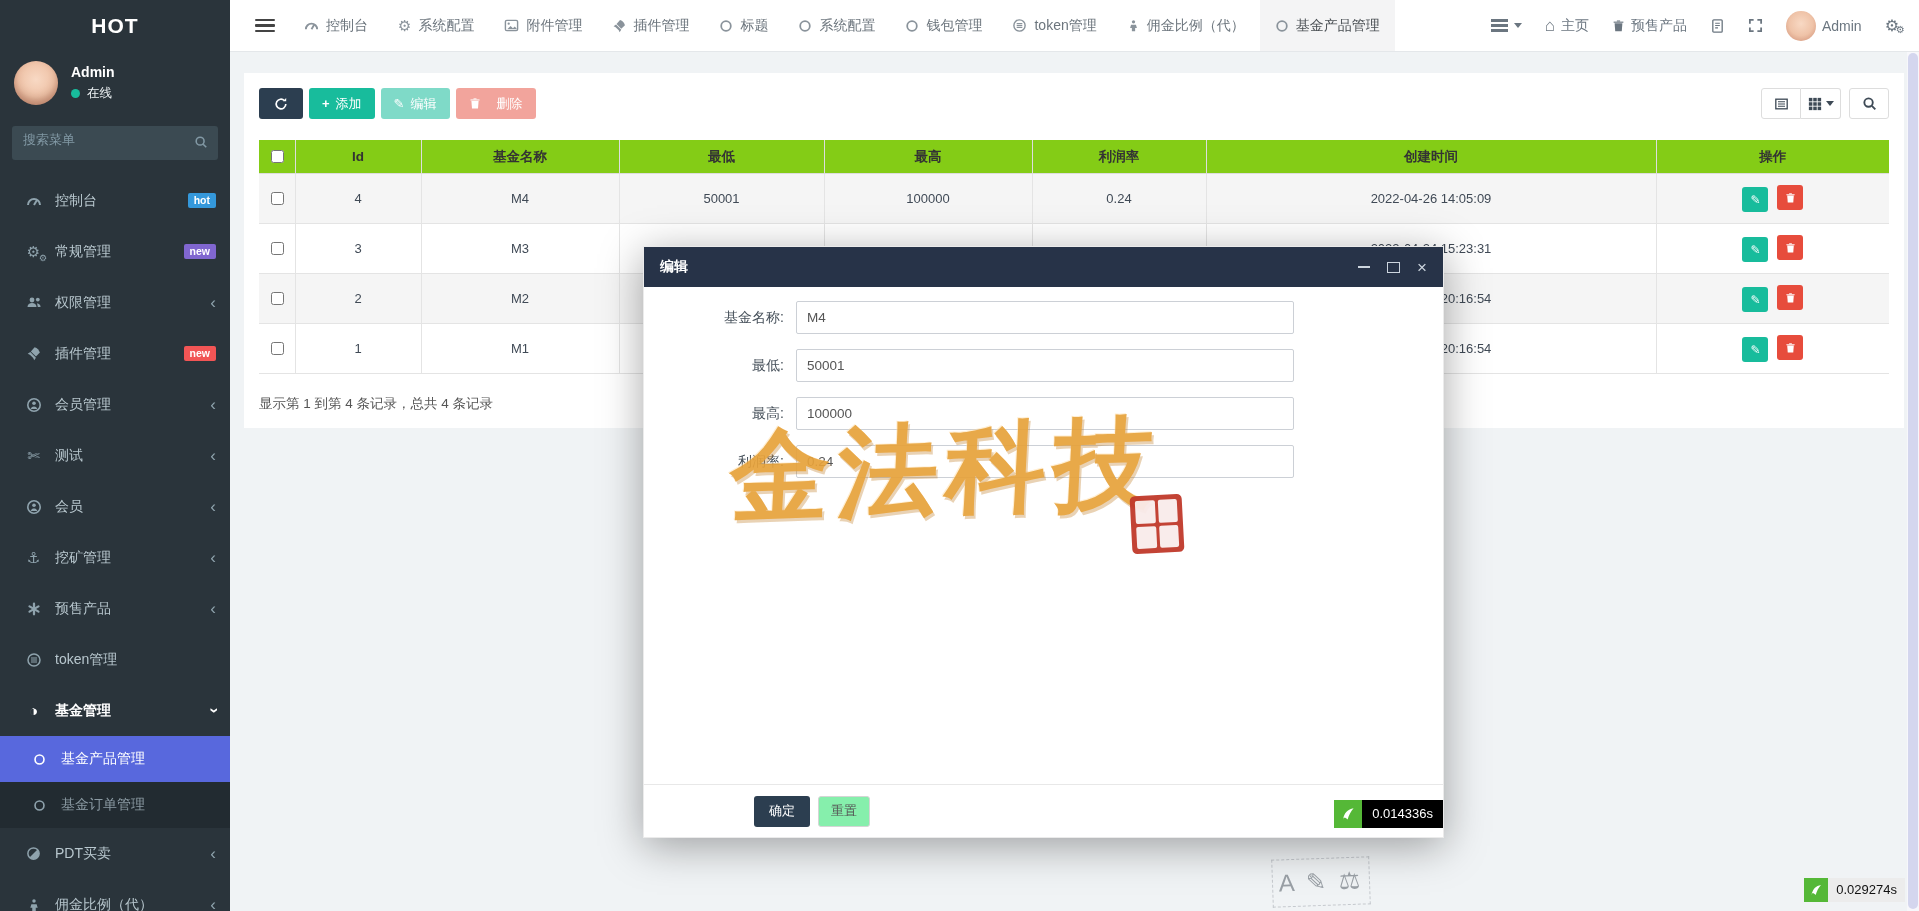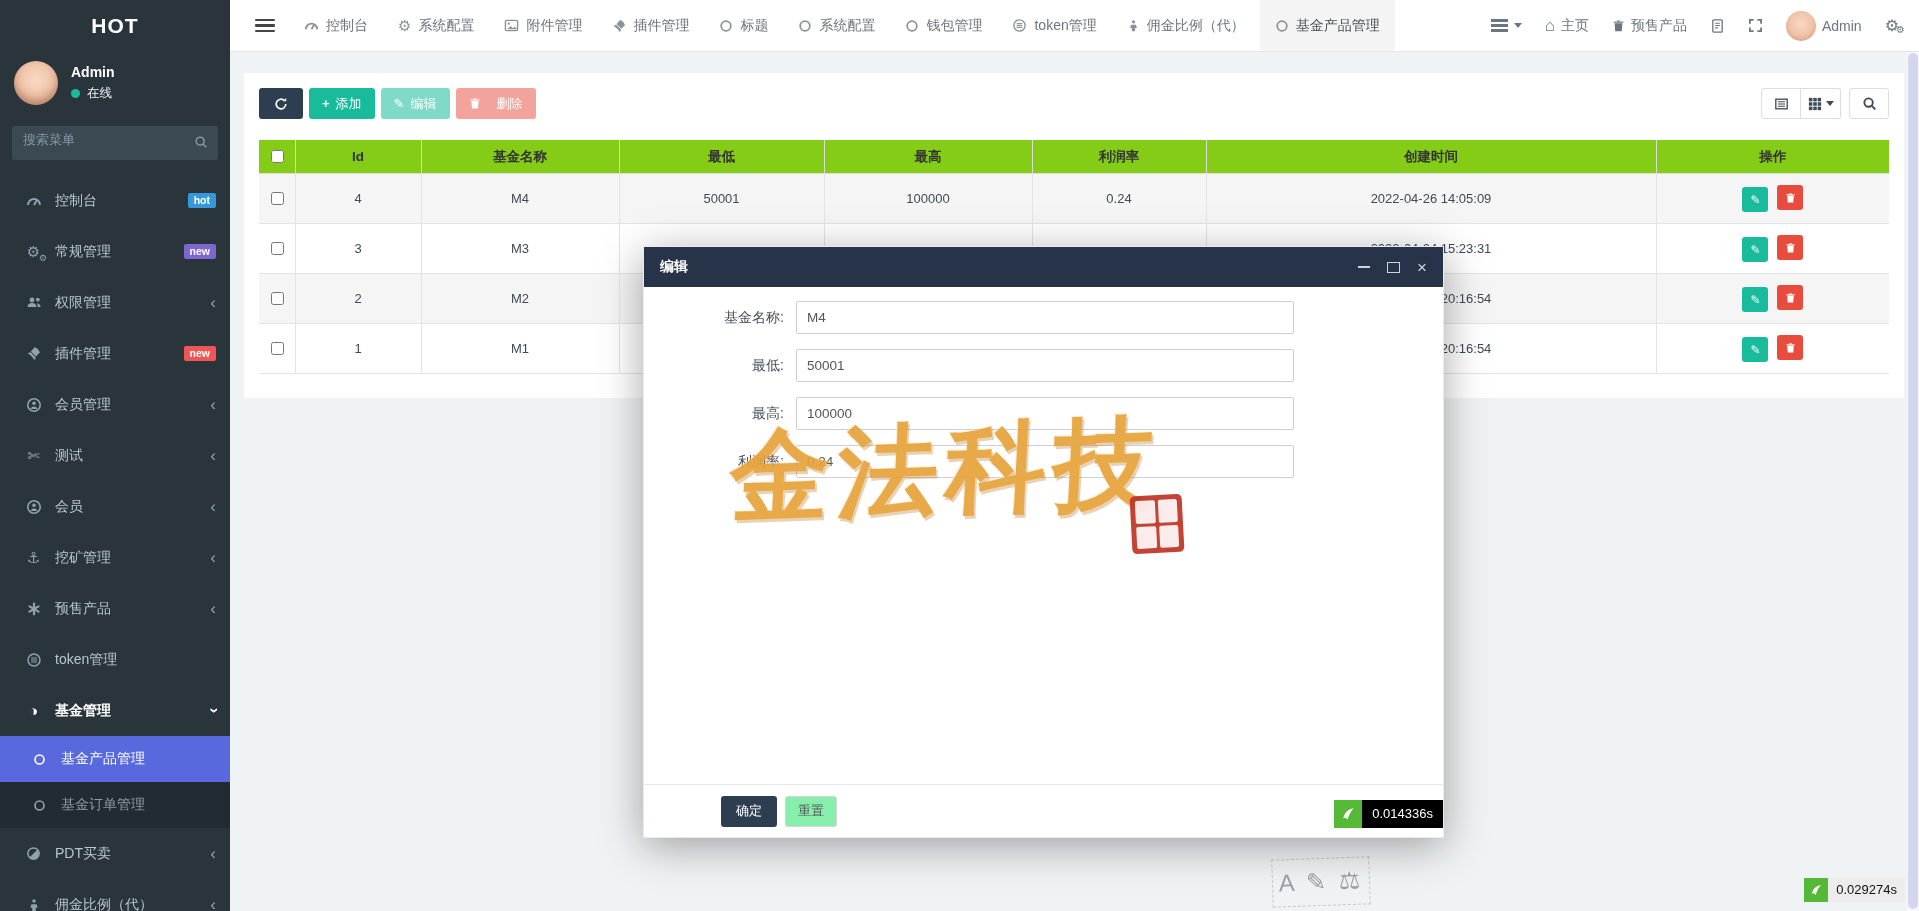--- a/index.html
+++ b/index.html
@@ -109,21 +109,21 @@
              color:#e7a23a;opacity:.92;letter-spacing:8px;transform:rotate(-2deg) skewX(-5deg);
              text-shadow:2px 3px 0 rgba(186,116,24,.35), -1px -1px 0 rgba(255,220,160,.5);}
   .seal{position:absolute;left:487px;top:208px;width:52px;height:58px;background:#c0392b;border-radius:5px;
         z-index:6;pointer-events:none;transform:rotate(-3deg);display:grid;grid-template-columns:1fr 1fr;
         gap:3px;padding:5px;box-sizing:border-box;opacity:.95;}
   .seal i{background:rgba(255,255,255,.9);border-radius:2px;}
   .mtimer{position:absolute;right:0;top:513px;display:flex;align-items:center;z-index:7;}
   .thinkico{width:28px;height:28px;background:#55b837;display:flex;align-items:center;justify-content:center;}
   .mtimer .tlabel{background:#000;color:#fff;height:28px;line-height:28px;padding:0 10px;font-size:13px;}
   .mfoot{position:absolute;left:0;right:0;bottom:0;height:52px;border-top:1px solid #e8e8e8;
-         display:flex;align-items:center;padding-left:77px;gap:8px;background:#fff;}
+         display:flex;align-items:center;padding-left:110px;gap:8px;background:#fff;}
   .btn-ok{background:#2c3e50;color:#fff;border:none;border-radius:3px;height:31px;padding:0 15px;font-size:13px;cursor:pointer;font-family:inherit;}
   .btn-reset{background:#86efac;color:#555;border:1px solid #d5d5d5;border-radius:3px;height:31px;padding:0 12px;font-size:13px;cursor:pointer;font-family:inherit;}
 
   
   .sketch{position:absolute;left:1272px;top:858px;width:96px;height:46px;border:1px dashed #c5c9ce;
           color:#9aa0a6;font-size:24px;display:flex;align-items:center;justify-content:center;
           transform:rotate(-2deg);letter-spacing:3px;}
   .ptimer{position:absolute;right:14px;top:878px;display:flex;align-items:center;}
   .ptimer .thinkico{width:24px;height:24px;}
   .ptimer .tlabel{background:#ececec;color:#111;height:24px;line-height:24px;padding:0 8px;font-size:13px;}
@@ -610,20 +610,21 @@
                     <path d="M3.2 4.5h9.6l-.8 10H4z"></path>
                     <rect x="2" y="2.6" width="12" height="1.4"></rect>
                     <rect x="6" y="1.2" width="4" height="1.3"></rect>
                   </svg>
                 </span>
               </button>
           </td>
         </tr>
       </tbody>
     </table>
+    <div class="summary">显示第 1 到第 4 条记录，总共 4 条记录</div>
   </div>
 </div>
 
 <div id="modal">
   <div class="mhead">
     <span class="mtitle">编辑</span>
     <div class="mctrls">
       <span class="wmin"></span>
       <span class="wmax"></span>
       <span class="wclose">×</span>

